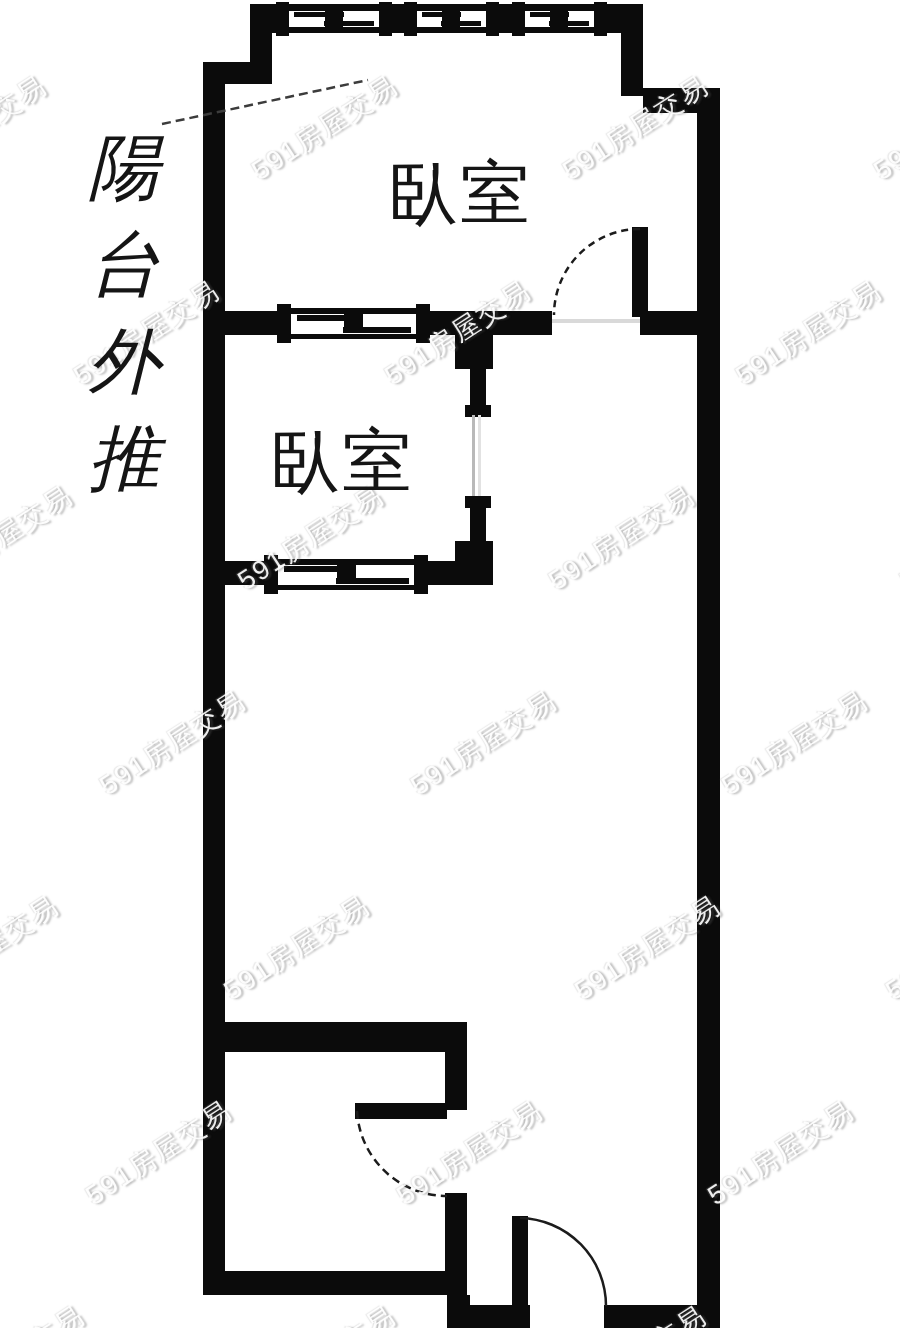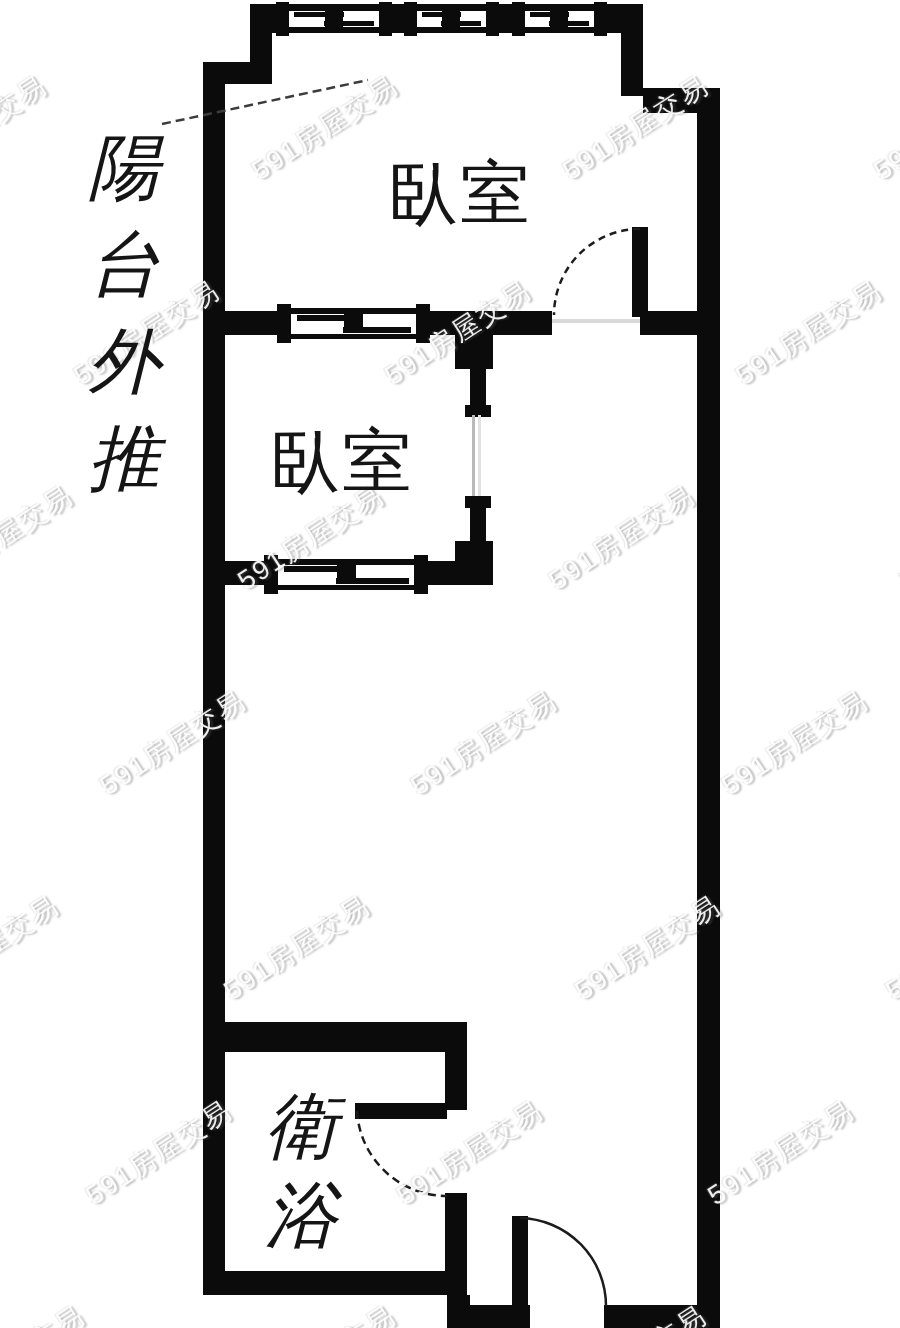--- a/index.html
+++ b/index.html
@@ -162,21 +162,20 @@
     <line x1="162" y1="124" x2="368" y2="80" stroke="#3c3c3c" stroke-width="2.5" stroke-dasharray="9,5" shape-rendering="auto"></line>
   </svg>
 
   <div class="room-label v-label" id="label-balcony">陽台外推</div>
 
   <div class="room-label" id="label-bedroom-top">臥室</div>
 
   <div class="room-label" id="label-bedroom-mid">臥室</div>
 
 
-  <div class="room-label v-label" id="label-bathroom">衛浴</div>
 
 
   <div id="watermark-layer">
       <div class="wm" style="left: -110px; top: 110px;">591房屋交易</div>
       <div class="wm" style="left: 241px; top: 110px;">591房屋交易</div>
       <div class="wm" style="left: 552px; top: 110px;">591房屋交易</div>
       <div class="wm" style="left: 863px; top: 110px;">591房屋交易</div>
       <div class="wm" style="left: 63px; top: 315px;">591房屋交易</div>
       <div class="wm" style="left: 374px; top: 315px;">591房屋交易</div>
       <div class="wm" style="left: 725px; top: 315px;">591房屋交易</div>

